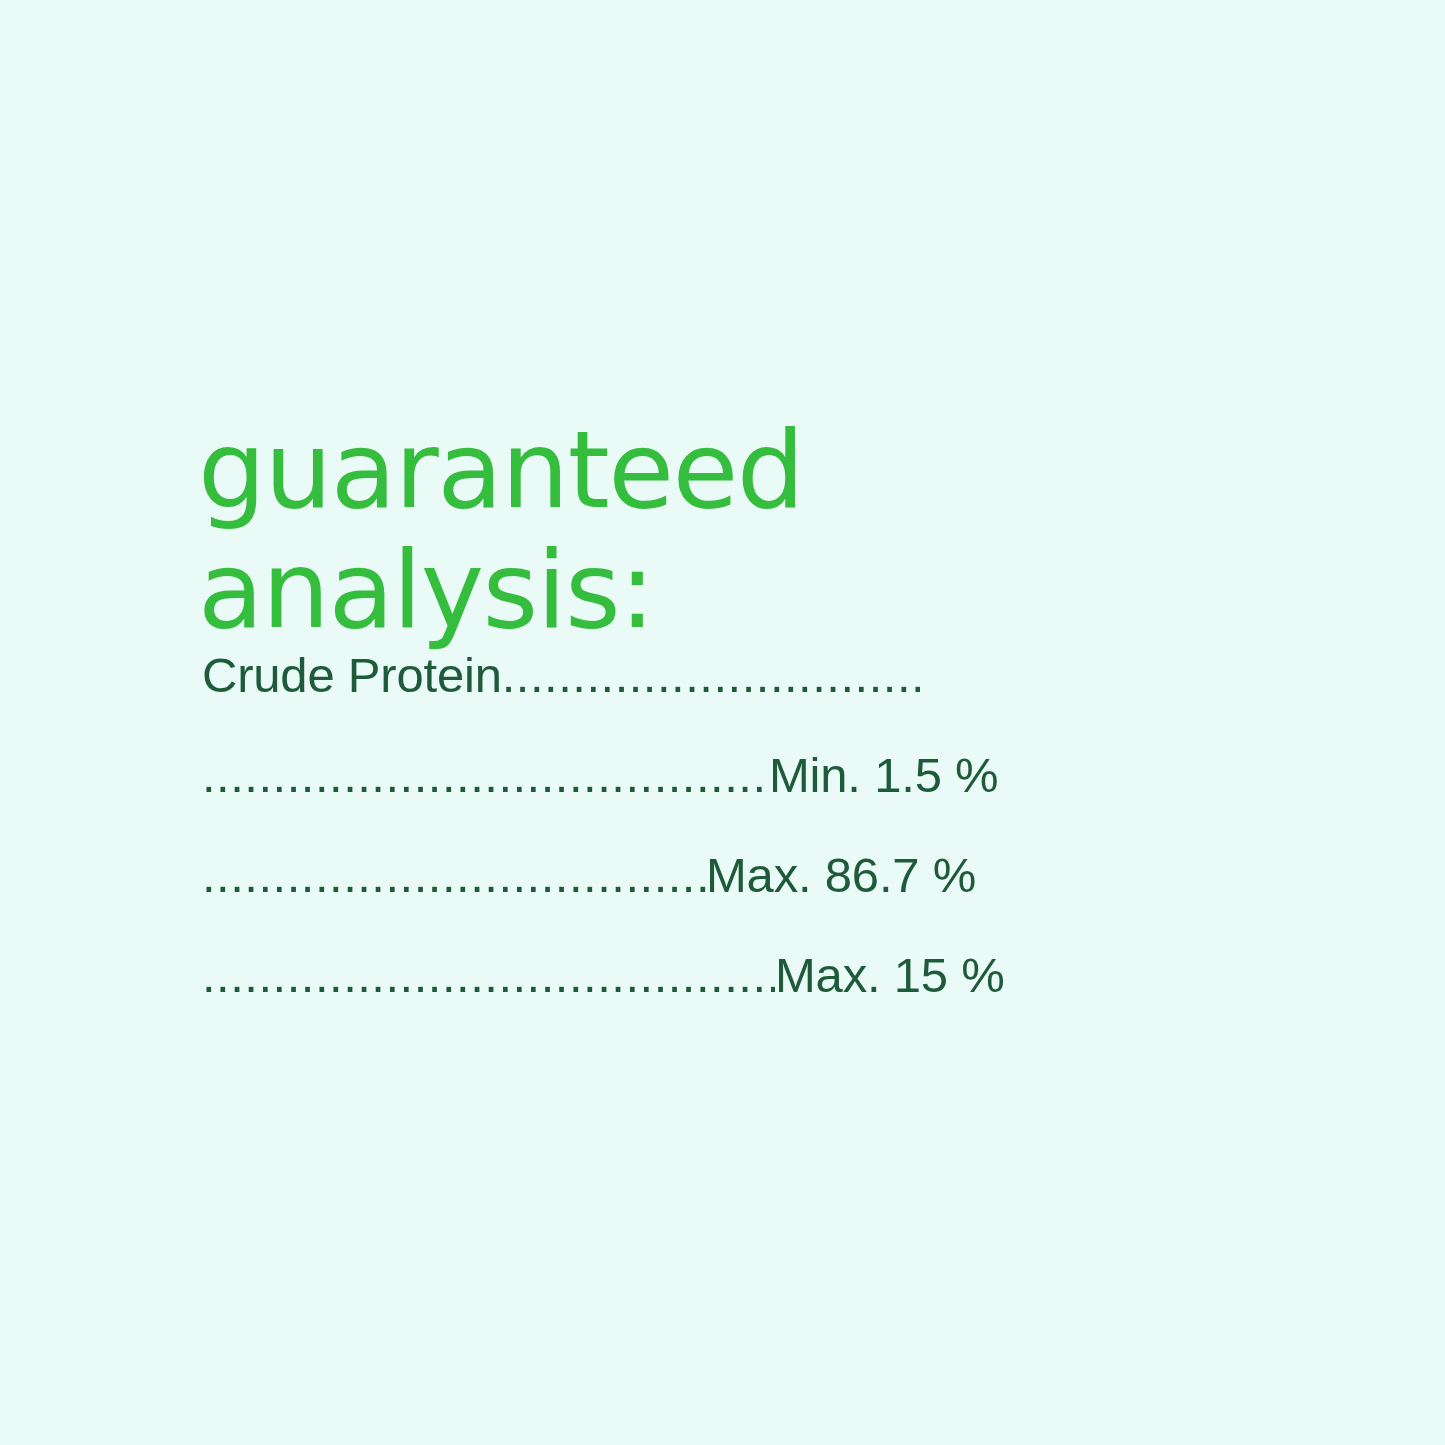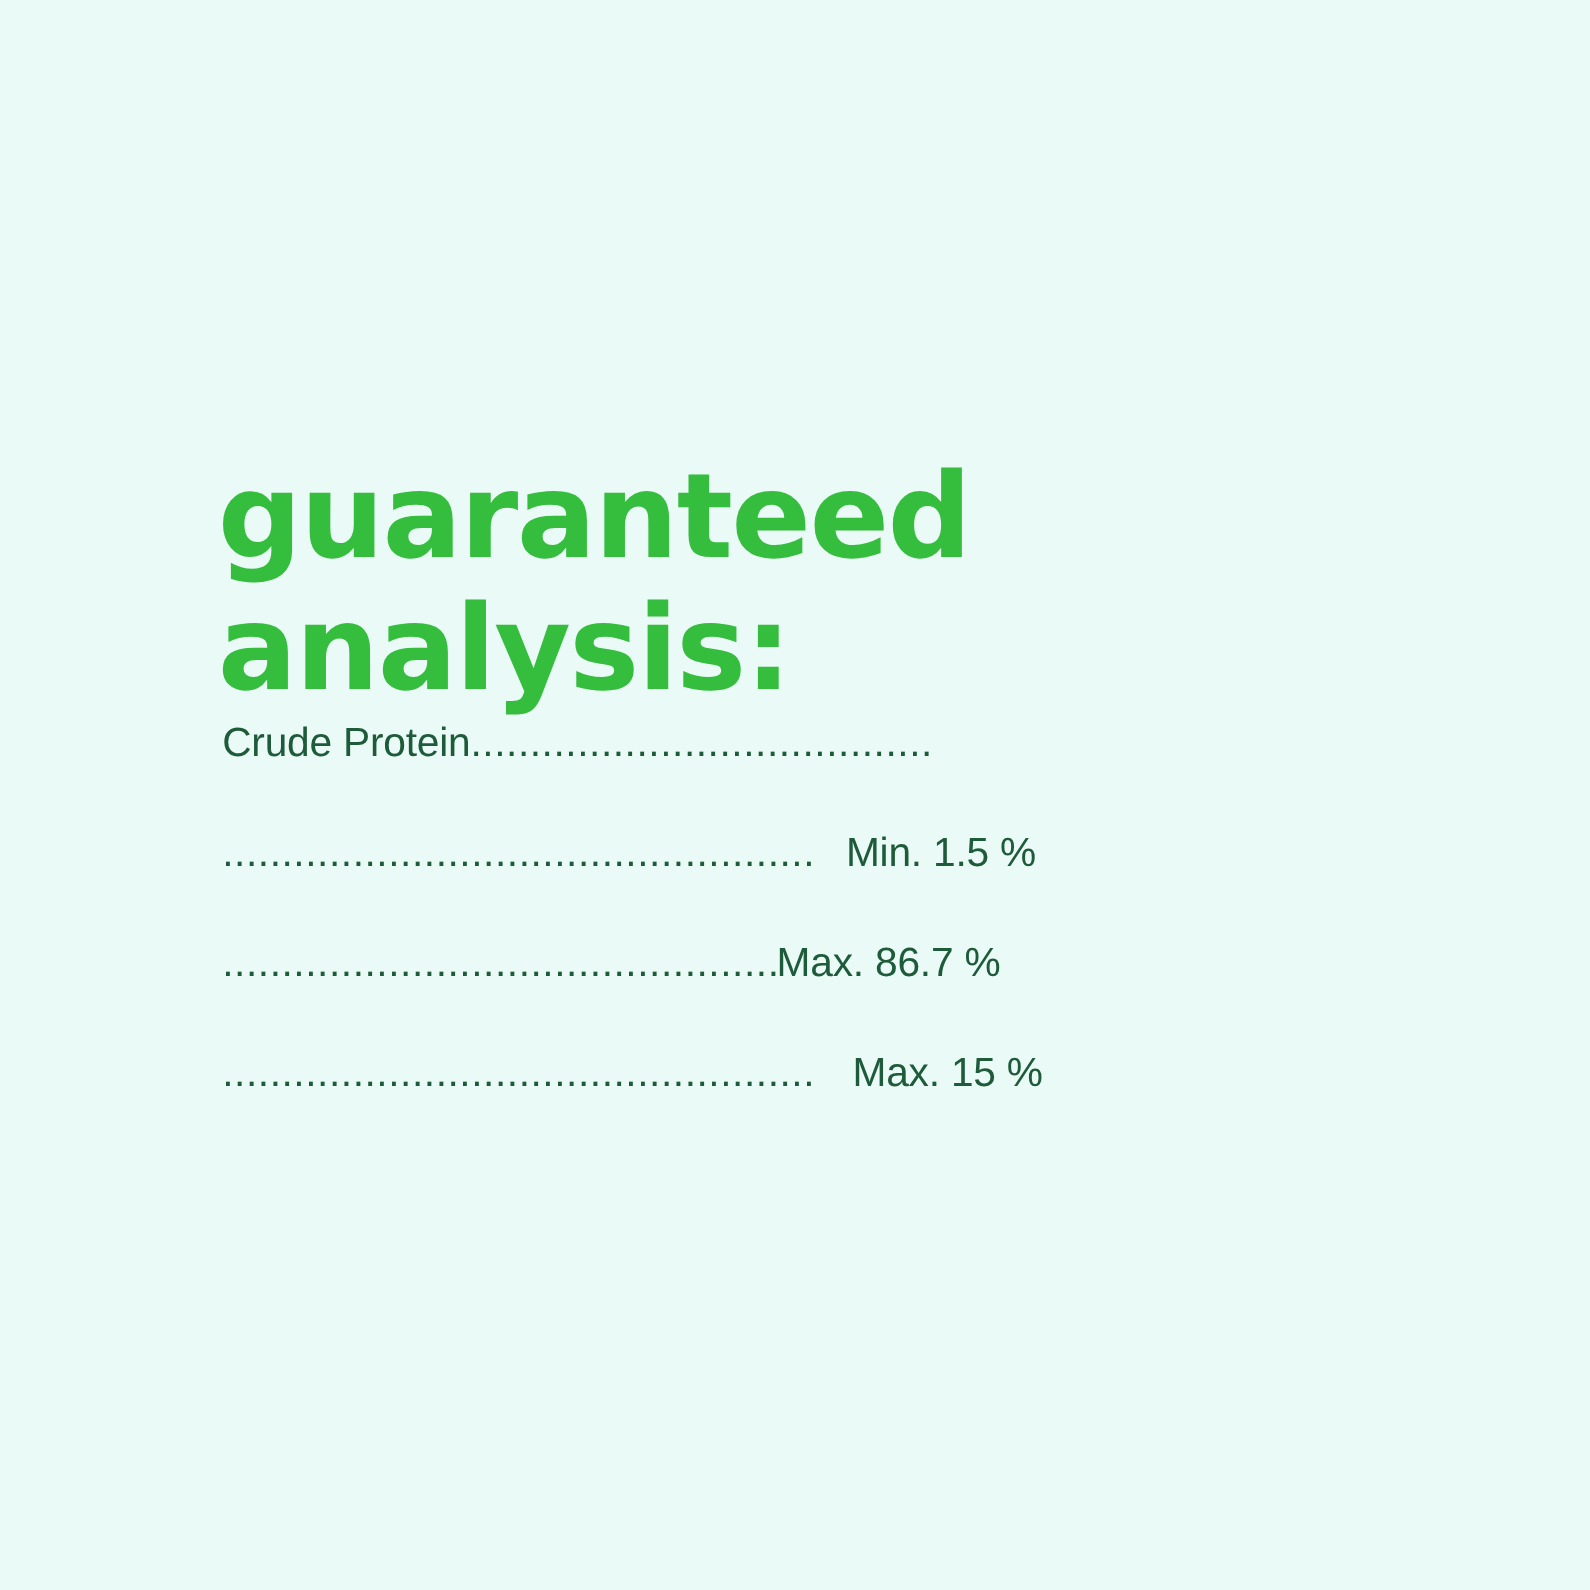--- a/index.html
+++ b/index.html
@@ -24,21 +24,21 @@
   }
 
   
   #heading {
     position: absolute;
     left: 198px;
     top: 338px;
     width: 1100px;
     color: #35BD3E;
     font-family: "DejaVu Sans", sans-serif;
-    font-weight: 700;
+    font-weight: 400;
     font-size: 107px;
     line-height: 120px;
     letter-spacing: -1.5px;
     white-space: pre-line;
   }
 
   
   #rows {
     position: absolute;
     left: 202px;
@@ -46,21 +46,21 @@
     width: 1150px;
   }
 
   .row {
     height: 100px;
     display: flex;
     align-items: flex-start;
     color: #1E5B3A;
     font-family: "Liberation Sans", sans-serif;
     font-weight: 400;
-    font-size: 37px;
+    font-size: 49px;
     line-height: 54px;
     white-space: nowrap;
     letter-spacing: -0.2px;
   }
 
   .row-nutrient {
     flex: 0 0 auto;
   }
 
   .row-leader {

